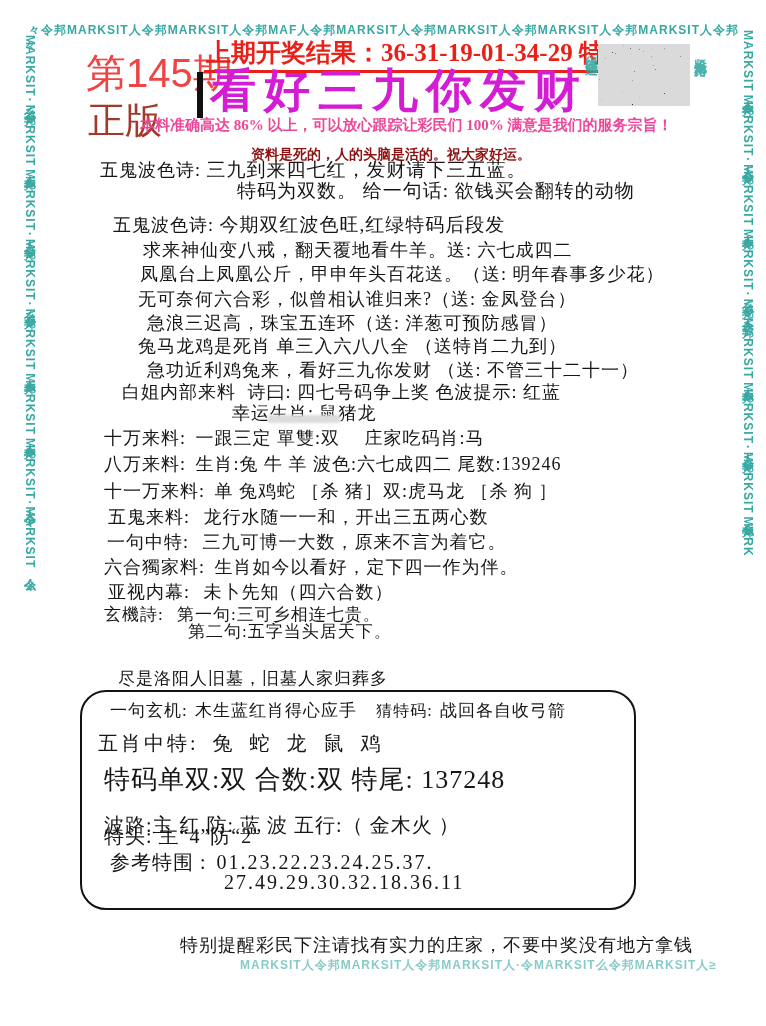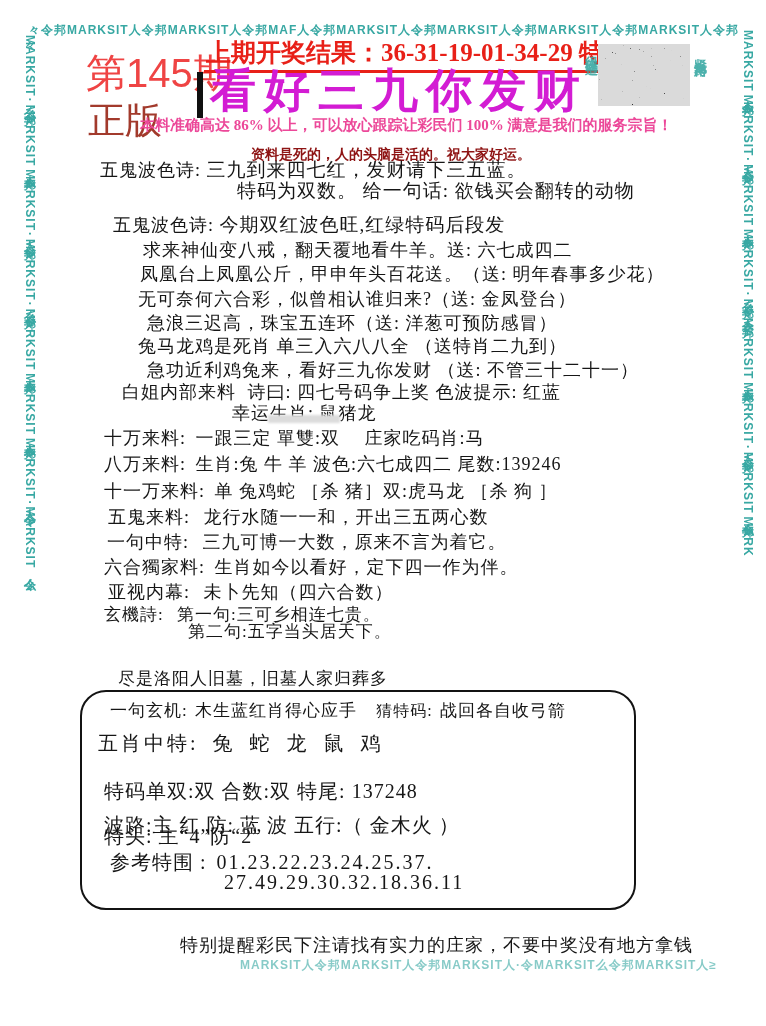--- a/index.html
+++ b/index.html
@@ -137,21 +137,21 @@
 <div class="ln" style="left:110px;top:699px;font-size:17px;">
   <span>一句玄机:</span>
   <span style="margin-left:2px;">木生蓝红肖得心应手</span>
   <span style="margin-left:14px;font-size:16px;">猜特码:</span>
   <span style="margin-left:2px;">战回各自收弓箭</span>
 </div>
 <div class="ln big" style="left:98px;top:730px;letter-spacing:3px;">
   <span>五肖中特:</span>
   <span style="margin-left:6px;letter-spacing:6px;">兔 蛇 龙 鼠 鸡</span>
 </div>
-<div class="ln" style="left:104px;top:778px;font-size:20px;">特码单双:双  合数:双  特尾: 137248</div>
+<div class="ln" style="left:104px;top:762px;font-size:26px;">特码单双:双  合数:双  特尾: 137248</div>
 <div class="ln big" style="left:104px;top:812px;">波路:主 红  防: 蓝  波 五行:（  金木火    ）</div>
 <div class="ln big" style="left:104px;top:823px;">特头: 主“4”防“2”</div>
 <div class="ln big" style="left:110px;top:849px;">
   <span>参考特围 :</span>
   <span style="margin-left:4px;letter-spacing:2px;">01.23.22.23.24.25.37.</span>
 </div>
 <div class="ln big" style="left:224px;top:871px;letter-spacing:2px;">27.49.29.30.32.18.36.11</div>
 
 <div class="ln" style="left:180px;top:933px;">特别提醒彩民下注请找有实力的庄家，不要中奖没有地方拿钱</div>
 

